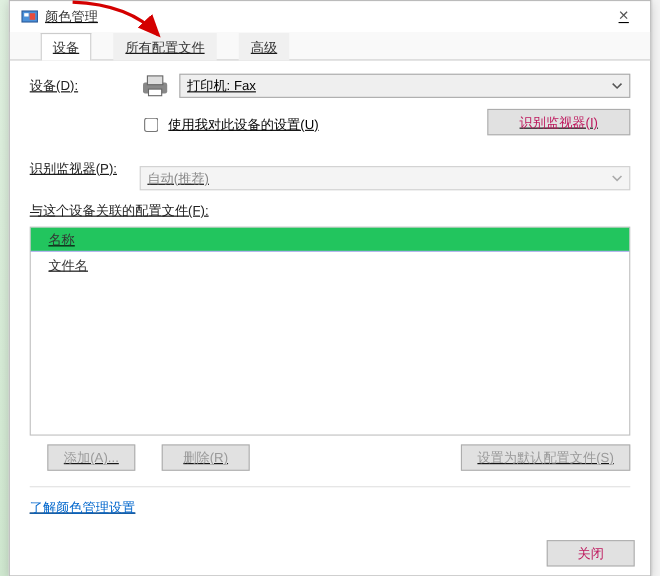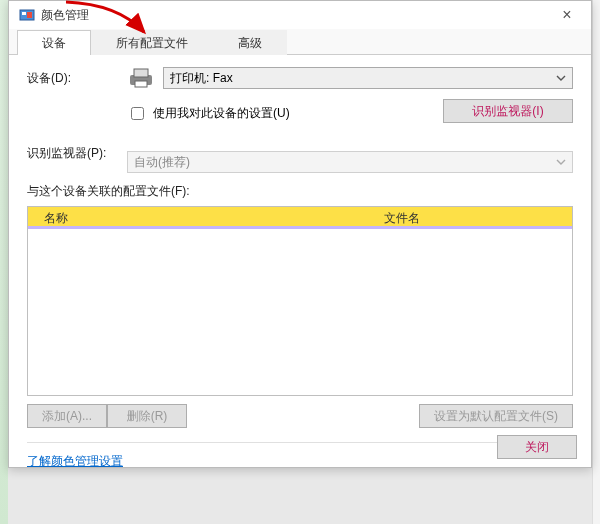--- a/index.html
+++ b/index.html
@@ -1,44 +1,44 @@
 <!DOCTYPE html>
 <html><head>
 <meta charset="utf-8">
 <style>
   * { box-sizing: border-box; font-family: "Microsoft YaHei", "Segoe UI", sans-serif; font-size: 12px; }
   body { margin: 0; background: #e8e8e8; width: 600px; height: 524px; overflow: hidden; position: relative; }
-  .window { position: absolute; left: 8px; top: 0; width: 584px; height: 468px; background: #fff; border: 1px solid #bbb; box-shadow: 0 2px 10px rgba(0,0,0,0.2); }
+  .window { position: absolute; left: 8px; top: 0; width: 584px; height: 524px; background: #fff; border: 1px solid #bbb; box-shadow: 0 2px 10px rgba(0,0,0,0.2); text-decoration: underline; }
   .titlebar { height: 28px; display: flex; align-items: center; padding: 0 4px; }
   .titlebar .app-icon { width: 16px; height: 16px; margin: 0 6px; display: inline-block; }
   .titlebar .title { flex: 1; color: #333; }
   .titlebar .close { width: 40px; height: 28px; display: flex; align-items: center; justify-content: center; color: #555; }
   .tabs { display: flex; height: 26px; padding-left: 8px; border-bottom: 1px solid #ccc; background: #f9f9f9; }
-  .tab { padding: 4px 24px 0; border: 1px solid transparent; border-bottom: none; color: #333; position: relative; top: 1px; background: #f0f0f0; margin-right: 0; }
+  .tab { padding: 4px 10px 0; border: 1px solid transparent; border-bottom: none; color: #333; position: relative; top: 1px; background: #f0f0f0; margin-right: 0; margin-left: 20px; }
   .tab.active { background: #fff; border-color: #ccc; border-top: 1px solid #ccc; }
   .content { padding: 12px 18px 8px 18px; }
   .row { display: flex; align-items: center; margin-bottom: 10px; }
   .label-col { width: 100px; color: #222; }
   .field-col { flex: 1; display: flex; align-items: flex-end; gap: 8px; }
   .dropdown { flex: 1; border: 1px solid #a9a9a9; background: #efefef; height: 22px; display: flex; align-items: center; padding: 0 6px; position: relative; }
   .dropdown.disabled { color: #888; background: #f4f4f4; border-color: #d0d0d0; margin-top: 18px; }
   .dropdown .chev { position: absolute; right: 6px; top: 3px; color: #555; }
   .printer-icon { width: 28px; height: 22px; display:inline-block; }
   .checkbox-row { display: flex; align-items: center; gap: 6px; margin-left: 0; }
   .checkbox-row input { width: 13px; height: 13px; }
   .btn { background: #e1e1e1; border: 1px solid #adadad; height: 24px; padding: 0 14px; display: inline-flex; align-items: center; justify-content: center; color: #be185d; min-width: 80px; }
   .btn:disabled, .btn.disabled { color: #9a9a9a; }
   .btn-wide { min-width: 130px; }
   .list-label { color: #222; margin: 8px 0 6px 0; }
   .list-box { border: 1px solid #bfbfbf; height: 190px; background: #fff; }
-  .list-header { display: flex; height: 22px; border-bottom: 3px solid #c4b5fd; background: #fde047; }
+  .list-header { display: flex; height: 22px; border-bottom: 1px solid #c4b5fd; background: #22c55e; flex-direction: column; }
   .list-header .col { padding: 3px 16px; color: #333; }
   .col-name { width: 340px; }
   .col-file { flex: 1; }
-  .btn-row { display: flex; gap: 0; margin-top: 8px; }
+  .btn-row { display: flex; gap: 24px; margin-top: 8px; margin-left: 16px; }
   .btn-row .spacer { flex: 1; }
   .link { color: #0066cc; text-decoration: underline; }
   .footer { position: absolute; bottom: 8px; right: 14px; }
   .arrow-annot { position: absolute; left: 58px; top: -2px; pointer-events: none; z-index: 50; }
   
   .side-left { position:absolute; left:0; top:0; width:8px; height:524px; background:linear-gradient(#e0f0e0,#d0e8d0); }
   .side-right { position:absolute; right:0; top:0; width:8px; height:524px; background:#f4f4f4; border-left:1px solid #ddd; }
 </style>
 </head>
 <body>

